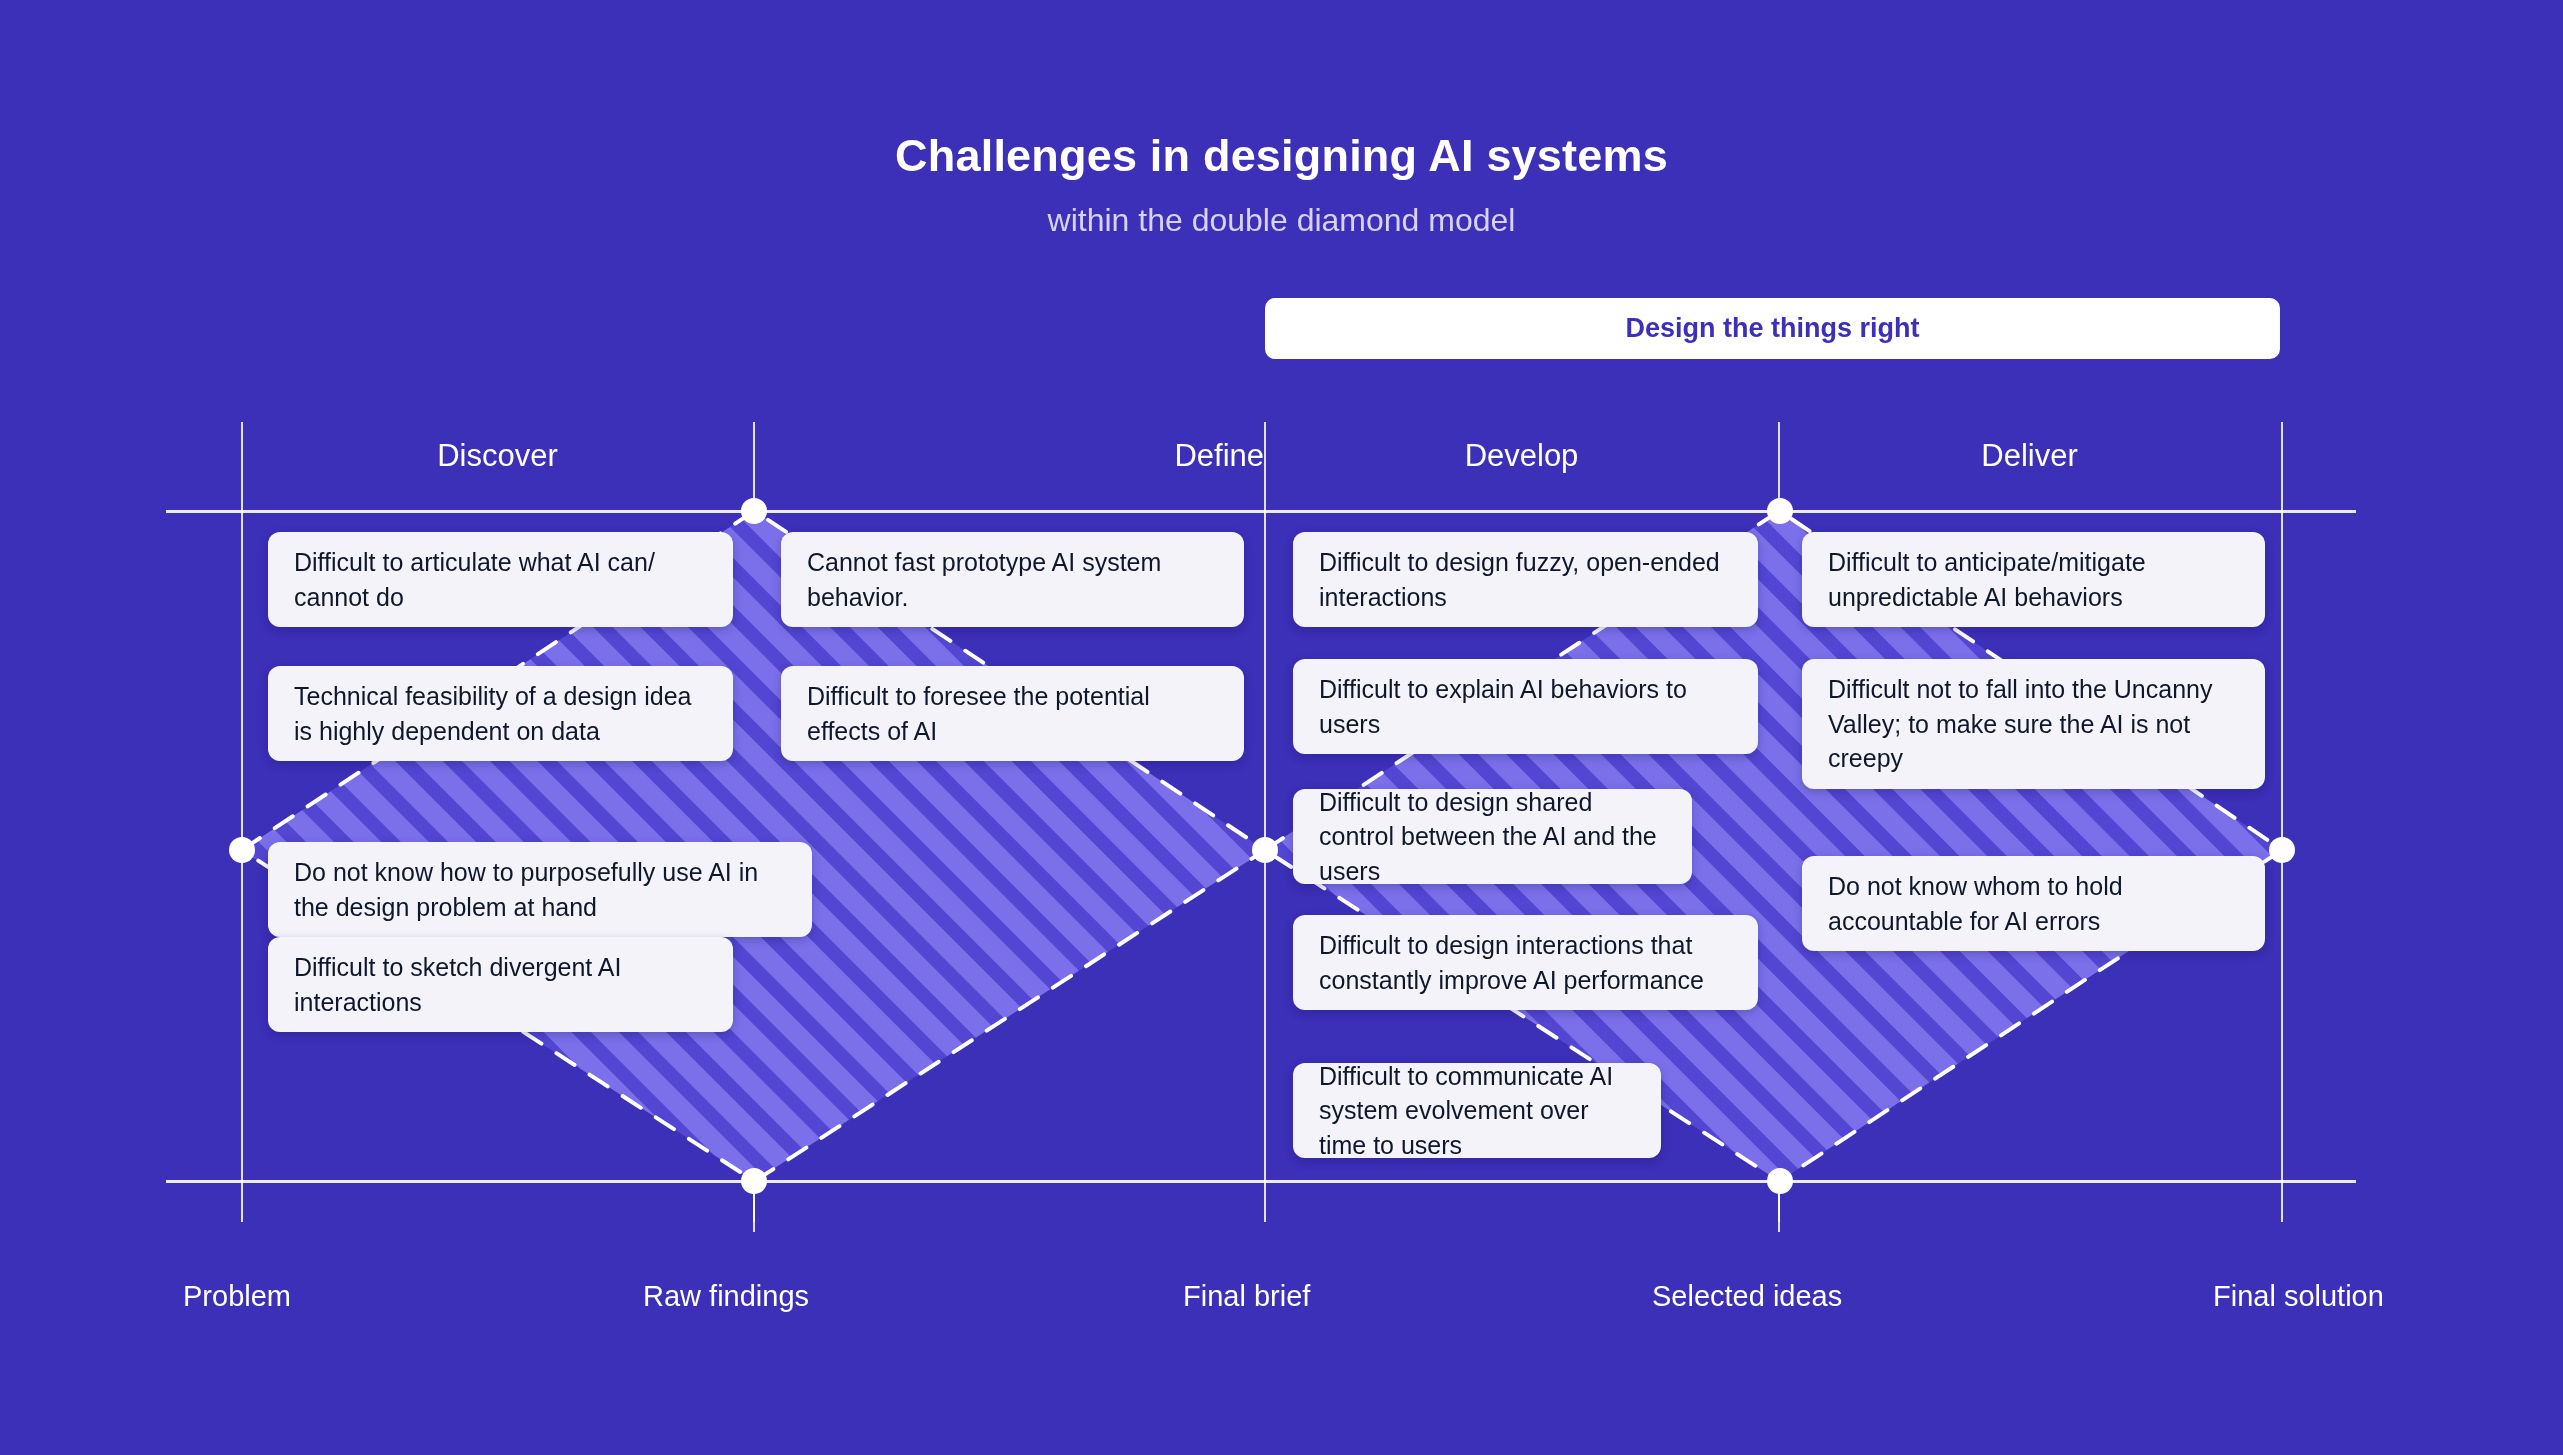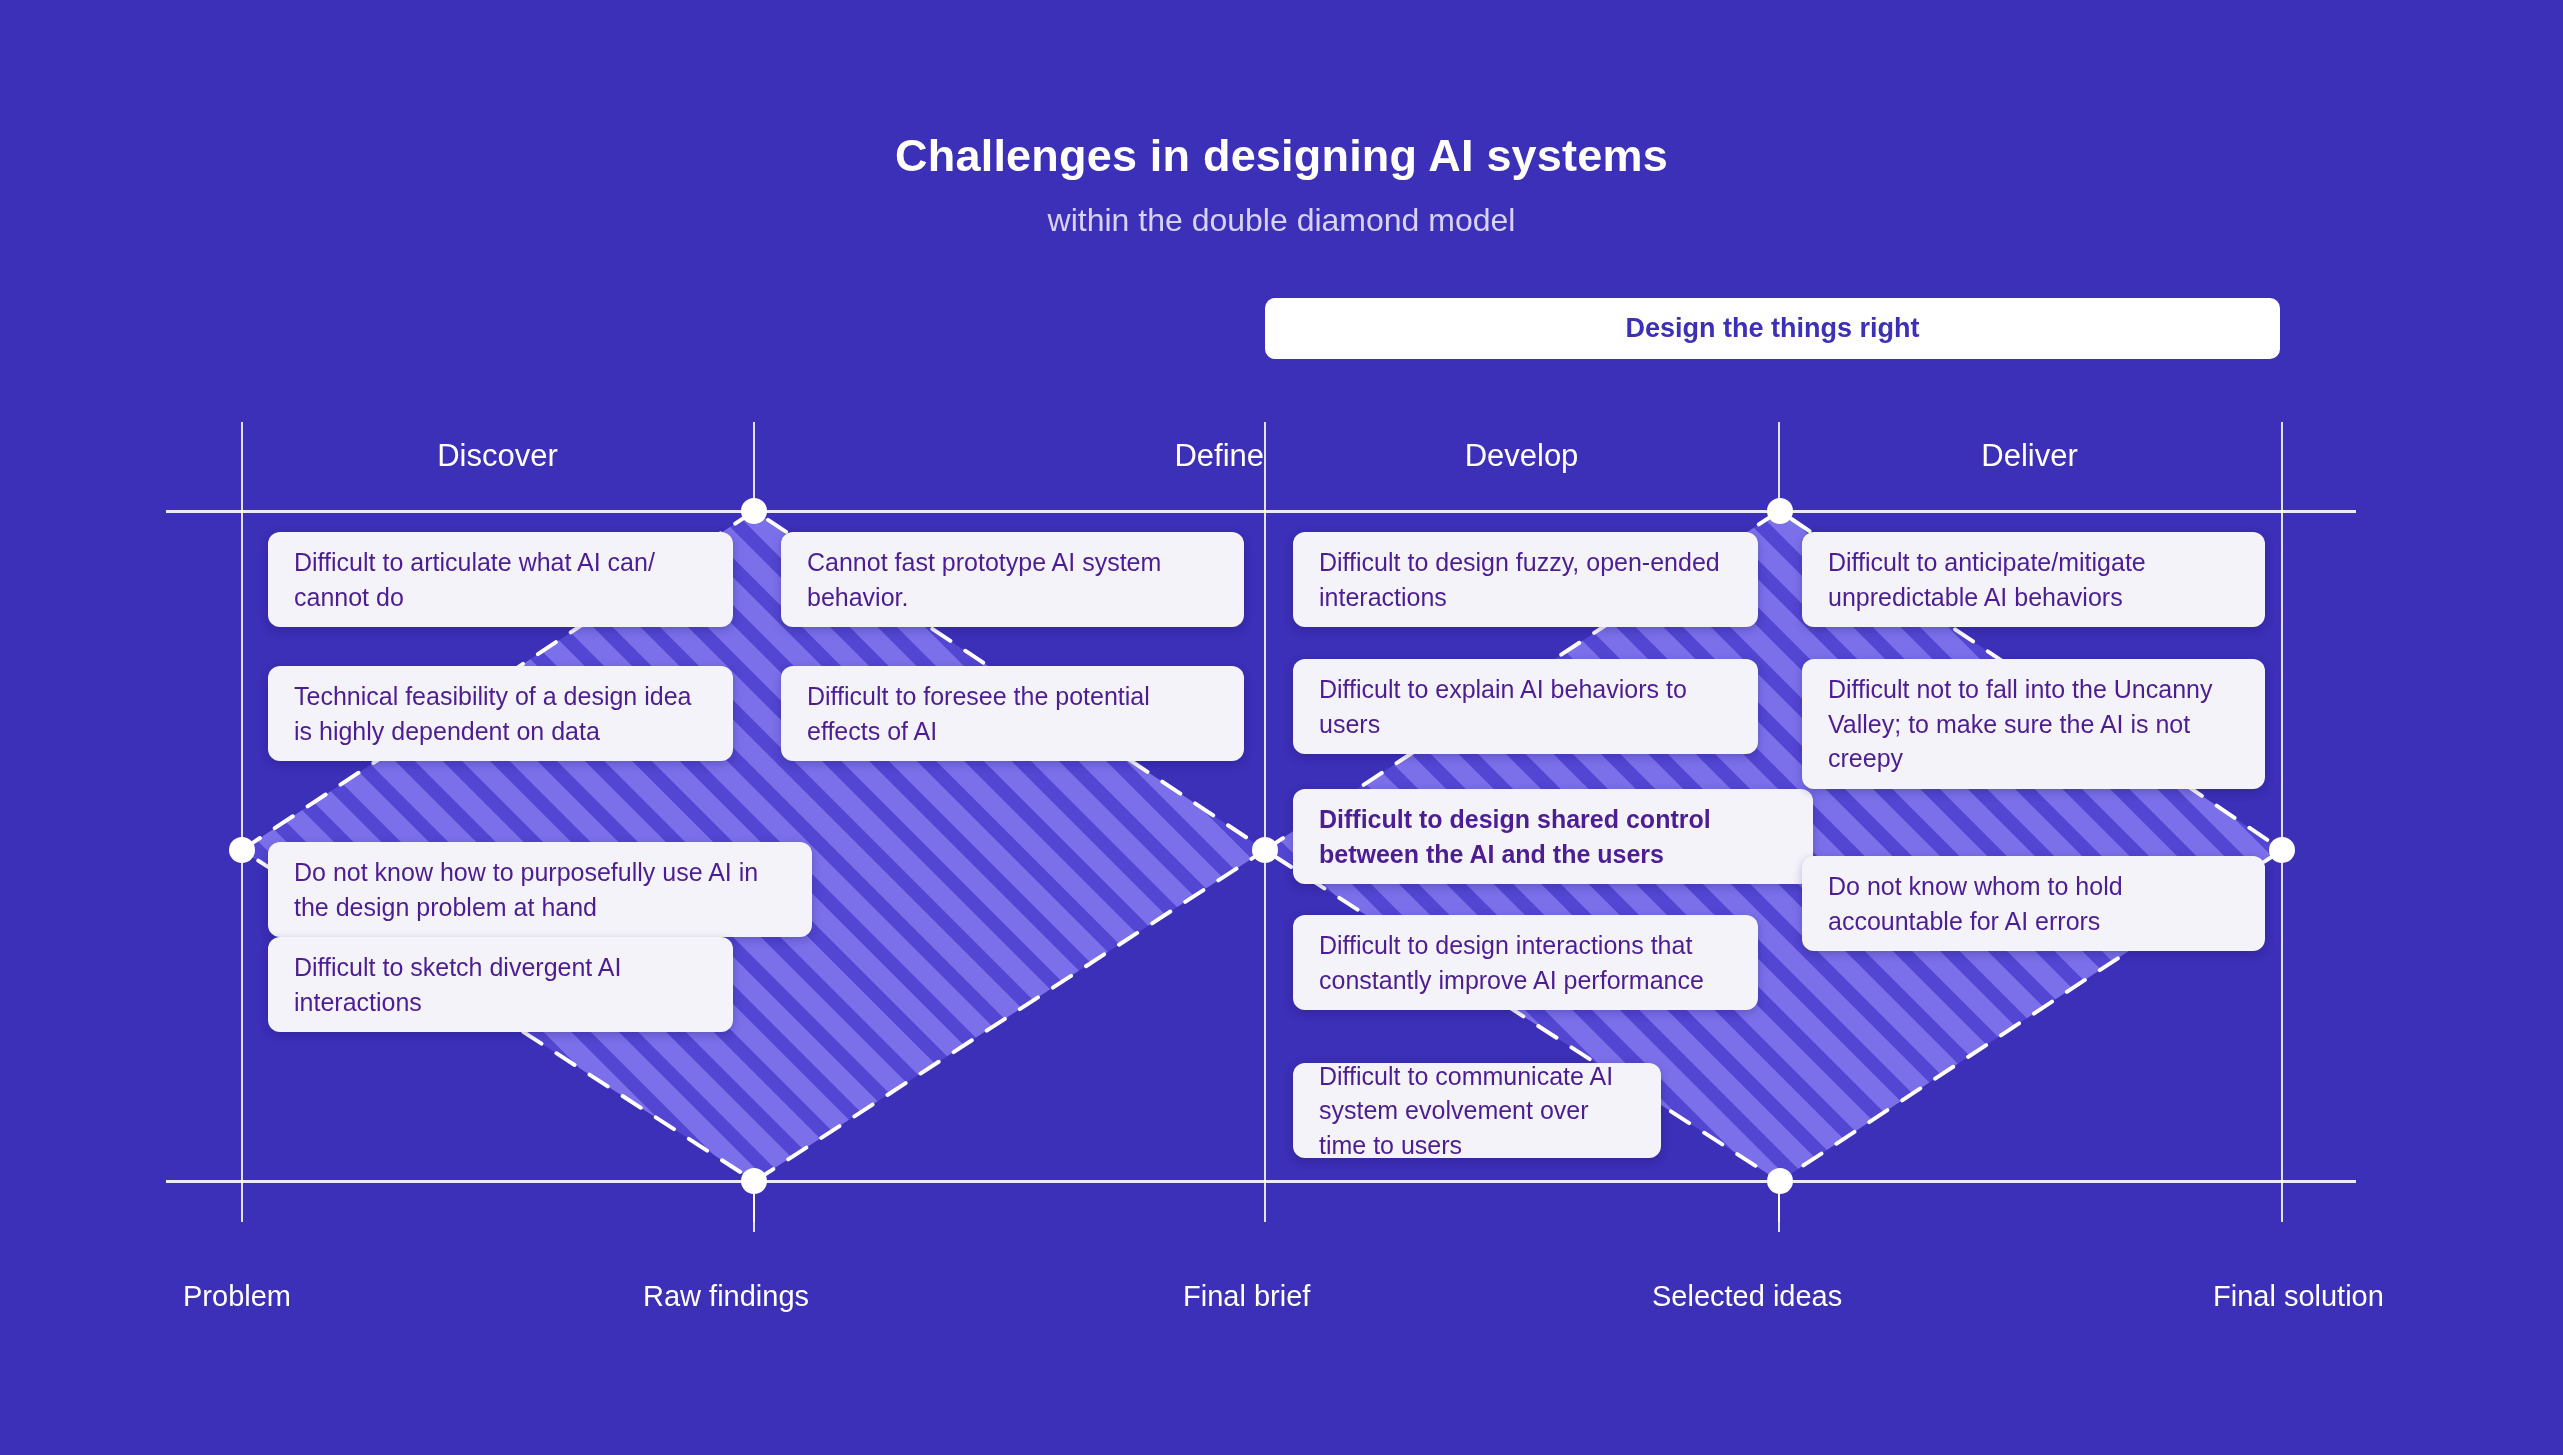--- a/index.html
+++ b/index.html
@@ -46,21 +46,21 @@
     position:absolute;width:26px;height:26px;border-radius:50%;
     background:#FFFFFF;
   }
 
   
   .card{
     position:absolute;
     background:#F4F3FA;
     border-radius:12px;
     box-shadow:0 3px 10px rgba(20,10,80,.25);
-    color:#4c1d95;
+    color:#0f172a;
     font-size:25px;
     line-height:1.38;
     padding:22px 26px;
     box-sizing:border-box;
     display:flex;align-items:center;
   }
   .card span{display:block;}
 
   
   .axis-label{
@@ -146,21 +146,21 @@
   <div class="card" style="left:781px; top:666px; width:463px; height:95px;">
     <span>Difficult to foresee the potential effects of AI</span>
   </div>
 
   <div class="card" style="left:1293px; top:532px; width:465px; height:95px;">
     <span>Difficult to design fuzzy, open-ended interactions</span>
   </div>
   <div class="card" style="left:1293px; top:659px; width:465px; height:95px;justify-content:flex-end;">
     <span>Difficult to explain AI behaviors to users</span>
   </div>
-  <div class="card" style="left:1293px; top:789px; width:520px; height:95px;font-weight:bold;">
+  <div class="card" style="left:1293px; top:789px; width:399px; height:95px;">
     <span>Difficult to design shared control between the AI and the users</span>
   </div>
   <div class="card" style="left:1293px; top:915px; width:465px; height:95px;">
     <span>Difficult to design interactions that constantly improve AI performance</span>
   </div>
   <div class="card" style="left:1293px; top:1043px; width:368px; height:95px;margin-top:20px;">
     <span>Difficult to communicate AI system evolvement over time to users</span>
   </div>
 
   <div class="card" style="left:1802px; top:532px; width:463px; height:95px;">

